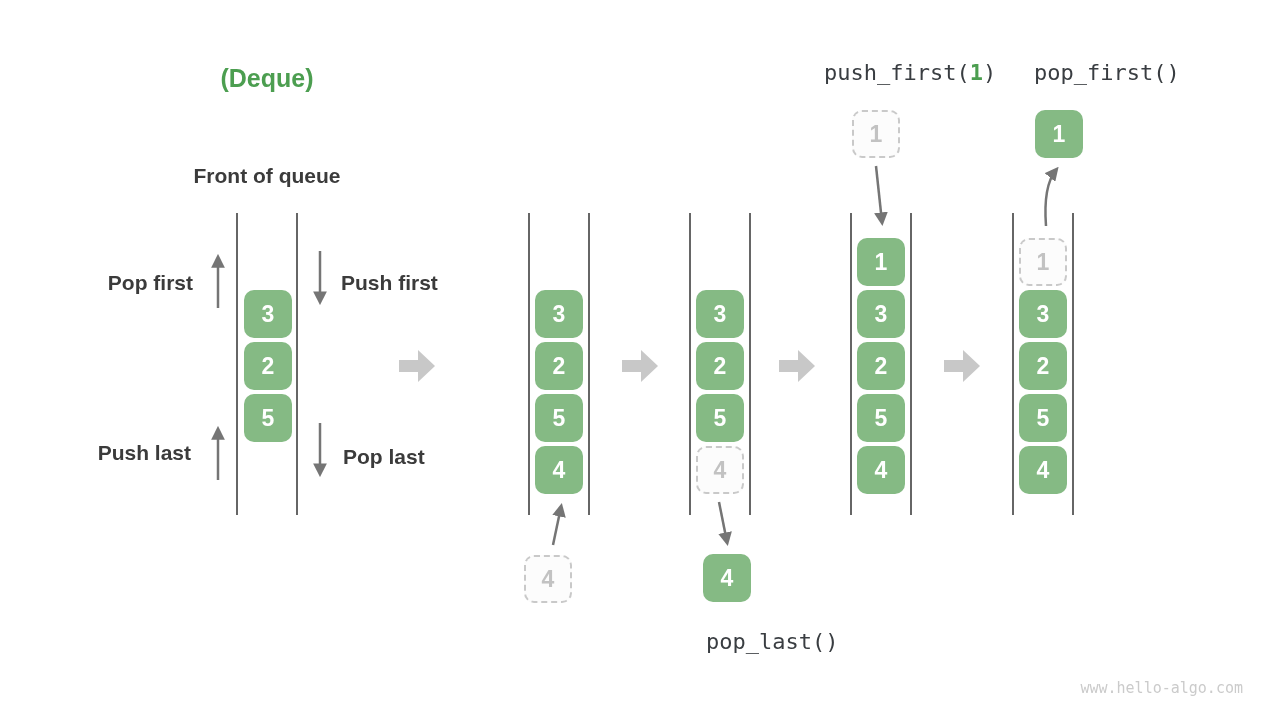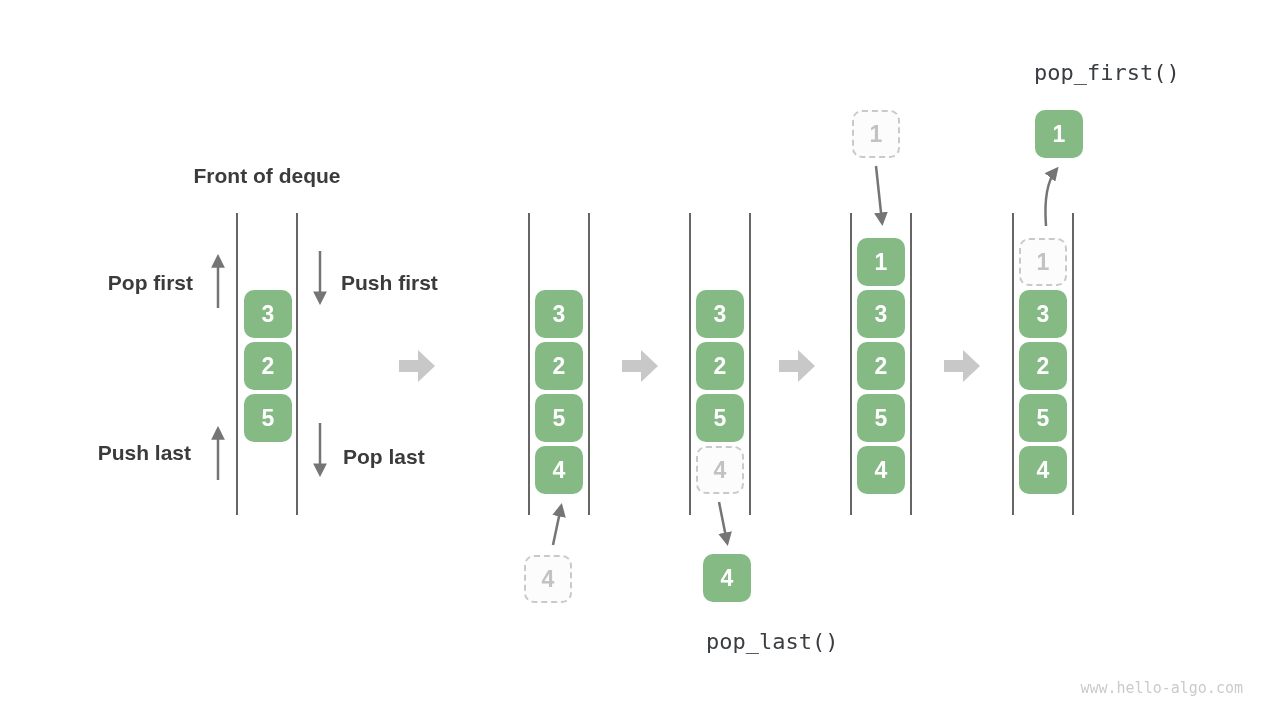--- a/index.html
+++ b/index.html
@@ -58,23 +58,24 @@
     font-family:"DejaVu Sans Mono","Liberation Mono",monospace;
     font-size:15px;color:var(--watermark-gray);
   }
 </style>
 </head>
 <body>
 
 <div id="canvas">
 
   <div class="title">
+    <div>(Deque)</div>
   </div>
 
-  <div class="sublabel front">Front of deque</div>
+  <div class="sublabel front">Front of queue</div>
 
   <div class="dirlabel r" style="left:60px;top:270px;width:133px;">Pop first</div>
   <div class="dirlabel" style="left:341px;top:270px;">Push first</div>
   <div class="dirlabel r" style="left:60px;top:440px;width:131px;">Push last</div>
   <div class="dirlabel" style="left:343px;top:444px;">Pop last</div>
 
   <div class="vline" style="left:236px;"></div>
   <div class="vline" style="left:296px;"></div>
   <div class="vline" style="left:528px;"></div>
   <div class="vline" style="left:588px;"></div>
@@ -108,20 +109,21 @@
   <div class="cell" style="left:857px;top:446px;">4</div>
   <div class="cell dashed" style="left:852px;top:110px;">1</div>
 
   <div class="cell dashed" style="left:1019px;top:238px;">1</div>
   <div class="cell" style="left:1019px;top:290px;">3</div>
   <div class="cell" style="left:1019px;top:342px;">2</div>
   <div class="cell" style="left:1019px;top:394px;">5</div>
   <div class="cell" style="left:1019px;top:446px;">4</div>
   <div class="cell" style="left:1035px;top:110px;">1</div>
 
+  <div class="oplabel" style="left:824px;top:60px;"><span>push_first(</span><span class="oparg">1</span><span>)</span></div>
   <div class="oplabel" style="left:1034px;top:60px;">pop_first()</div>
   <div class="oplabel" style="left:706px;top:629px;">pop_last()</div>
 
   <svg class="overlay" width="1280" height="720" viewBox="0 0 1280 720">
     <defs>
       <marker id="ah" viewBox="0 0 10 10" refX="7" refY="5" markerWidth="5.5" markerHeight="5.5" orient="auto">
         <path d="M0,0 L10,5 L0,10 z" fill="#757575"></path>
       </marker>
     </defs>
 

